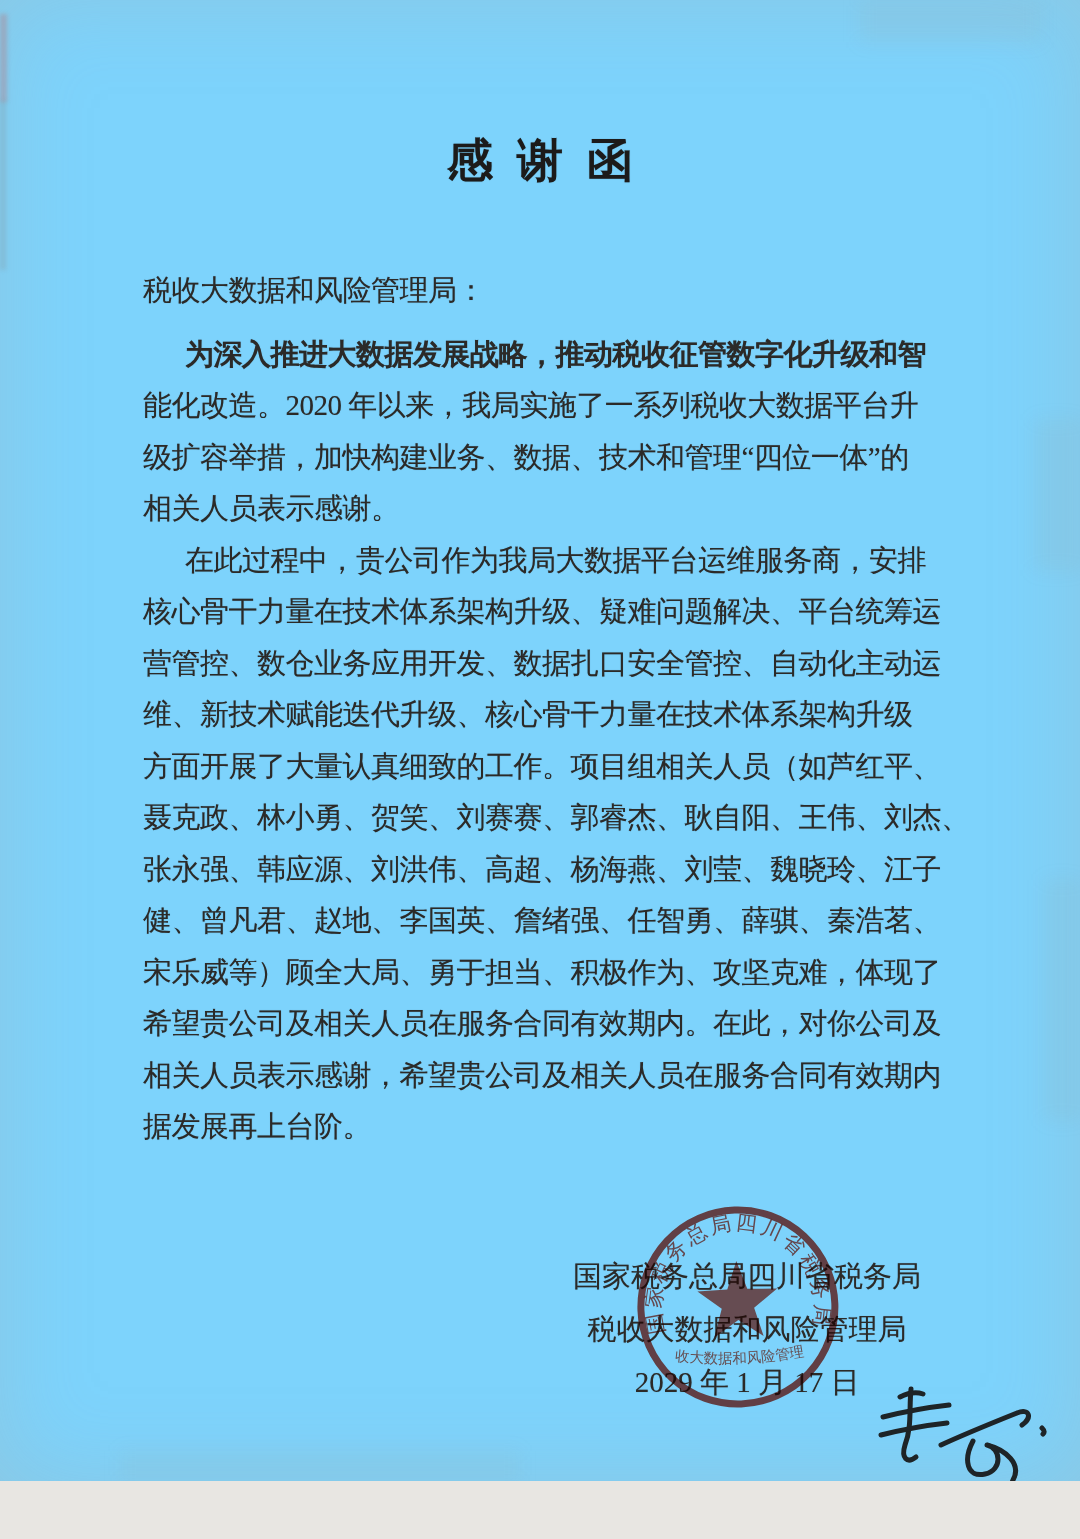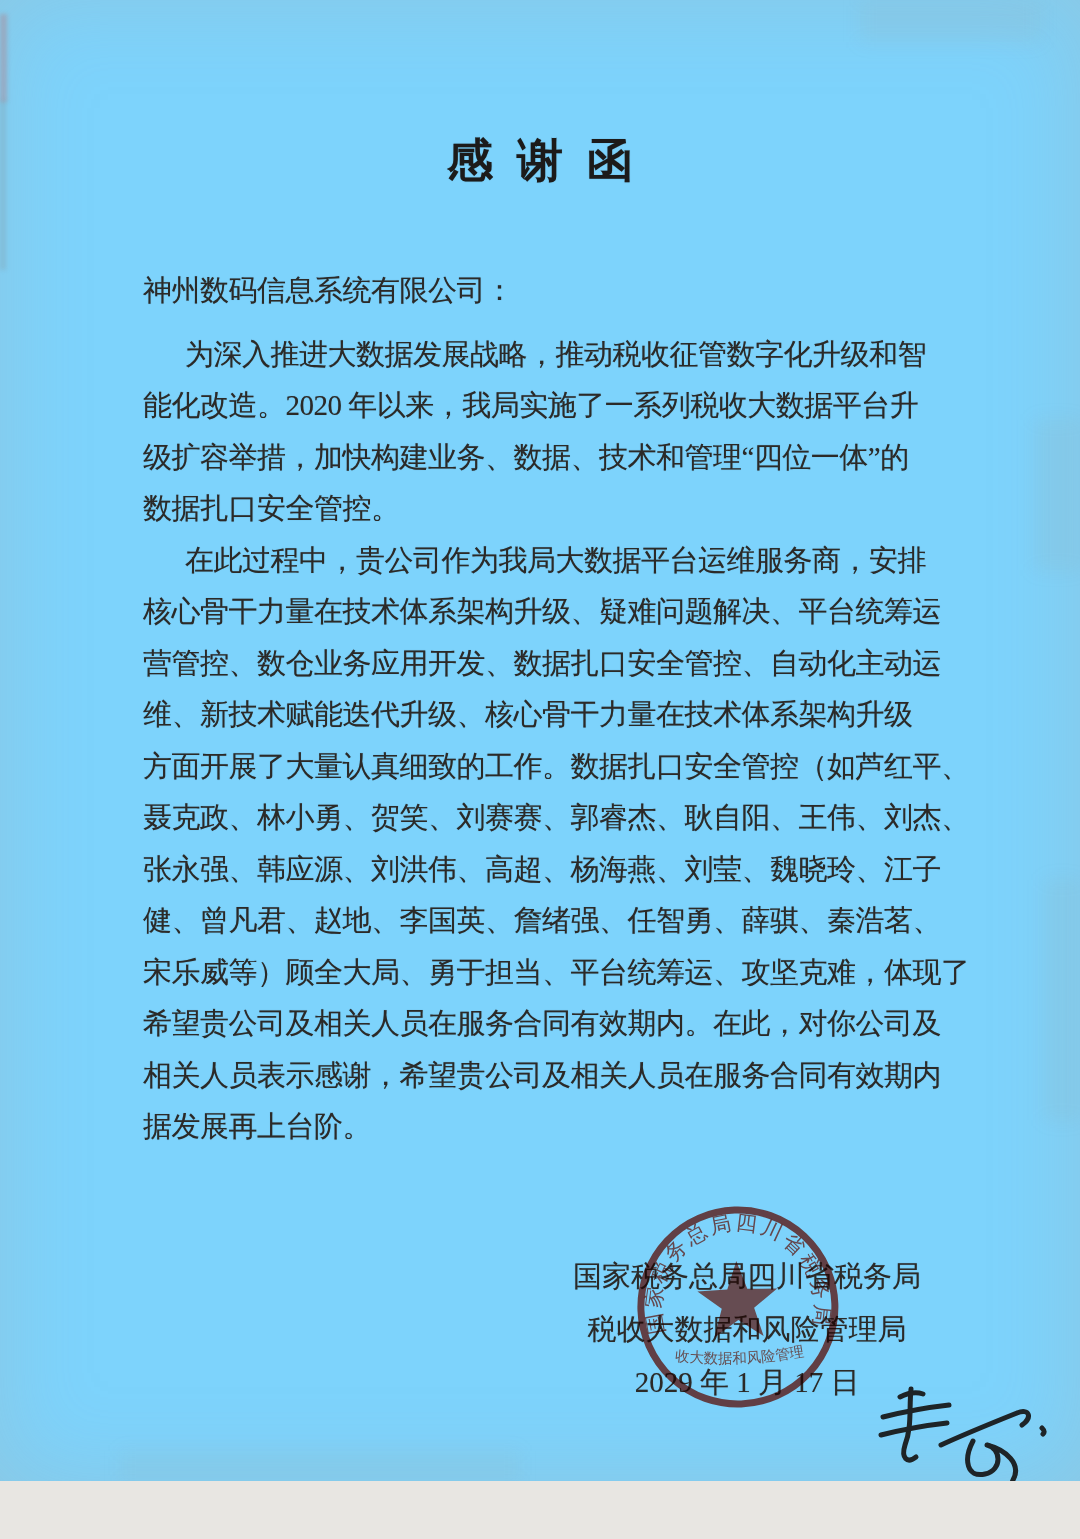--- a/index.html
+++ b/index.html
@@ -22,21 +22,21 @@
     text-shadow:0 0 1px rgba(0,0,0,.35);
   }
   .body-text{
     position:absolute;left:143px;top:265px;width:900px;
     font-size:29px;line-height:51.5px;
     letter-spacing:-0.5px;
     text-shadow:0 0 0.8px rgba(40,40,40,.4);
   }
   .line{white-space:nowrap;}
   .indent{text-indent:42px;}
-  .para-first{margin-top:12px;}
+  .para-first{margin-top:12px;font-weight:bold;}
   .signature-block{
     position:absolute;left:537px;top:1250px;width:420px;
     text-align:center;
     font-size:29px;line-height:53px;
     white-space:nowrap;
     text-shadow:0 0 0.8px rgba(40,40,40,.4);
   }
   .seal{
     position:absolute;left:632px;top:1204px;width:212px;height:212px;
     mix-blend-mode:multiply;opacity:0.93;
@@ -61,36 +61,36 @@
   <div class="artifact a-pink"></div>
   <div class="artifact a-gray-left"></div>
   <div class="artifact a-gray-right1"></div>
   <div class="artifact a-gray-right2"></div>
   <div class="artifact a-gray-top"></div>
   <div class="artifact a-gray-bottom"></div>
 
   <div class="doc-title">感谢函</div>
 
   <div class="body-text">
-    <div class="line">神州数码信息系统有限公司：</div>
+    <div class="line">税收大数据和风险管理局：</div>
 
     <div class="line indent para-first">为深入推进大数据发展战略，推动税收征管数字化升级和智</div>
     <div class="line">能化改造。2020 年以来，我局实施了一系列税收大数据平台升</div>
     <div class="line">级扩容举措，加快构建业务、数据、技术和管理“四位一体”的</div>
-    <div class="line">数据扎口安全管控。</div>
+    <div class="line">相关人员表示感谢。</div>
 
     <div class="line indent">在此过程中，贵公司作为我局大数据平台运维服务商，安排</div>
     <div class="line">核心骨干力量在技术体系架构升级、疑难问题解决、平台统筹运</div>
     <div class="line">营管控、数仓业务应用开发、数据扎口安全管控、自动化主动运</div>
     <div class="line">维、新技术赋能迭代升级、核心骨干力量在技术体系架构升级</div>
-    <div class="line">方面开展了大量认真细致的工作。数据扎口安全管控（如芦红平、</div>
+    <div class="line">方面开展了大量认真细致的工作。项目组相关人员（如芦红平、</div>
     <div class="line">聂克政、林小勇、贺笑、刘赛赛、郭睿杰、耿自阳、王伟、刘杰、</div>
     <div class="line">张永强、韩应源、刘洪伟、高超、杨海燕、刘莹、魏晓玲、江子</div>
     <div class="line">健、曾凡君、赵地、李国英、詹绪强、任智勇、薛骐、秦浩茗、</div>
-    <div class="line">宋乐威等）顾全大局、勇于担当、平台统筹运、攻坚克难，体现了</div>
+    <div class="line">宋乐威等）顾全大局、勇于担当、积极作为、攻坚克难，体现了</div>
     <div class="line">希望贵公司及相关人员在服务合同有效期内。在此，对你公司及</div>
     <div class="line">相关人员表示感谢，希望贵公司及相关人员在服务合同有效期内</div>
     <div class="line">据发展再上台阶。</div>
   </div>
 
   <div class="signature-block">
     <div>国家税务总局四川省税务局</div>
     <div>税收大数据和风险管理局</div>
     <div>2029 年 1 月 17 日</div>
   </div>

